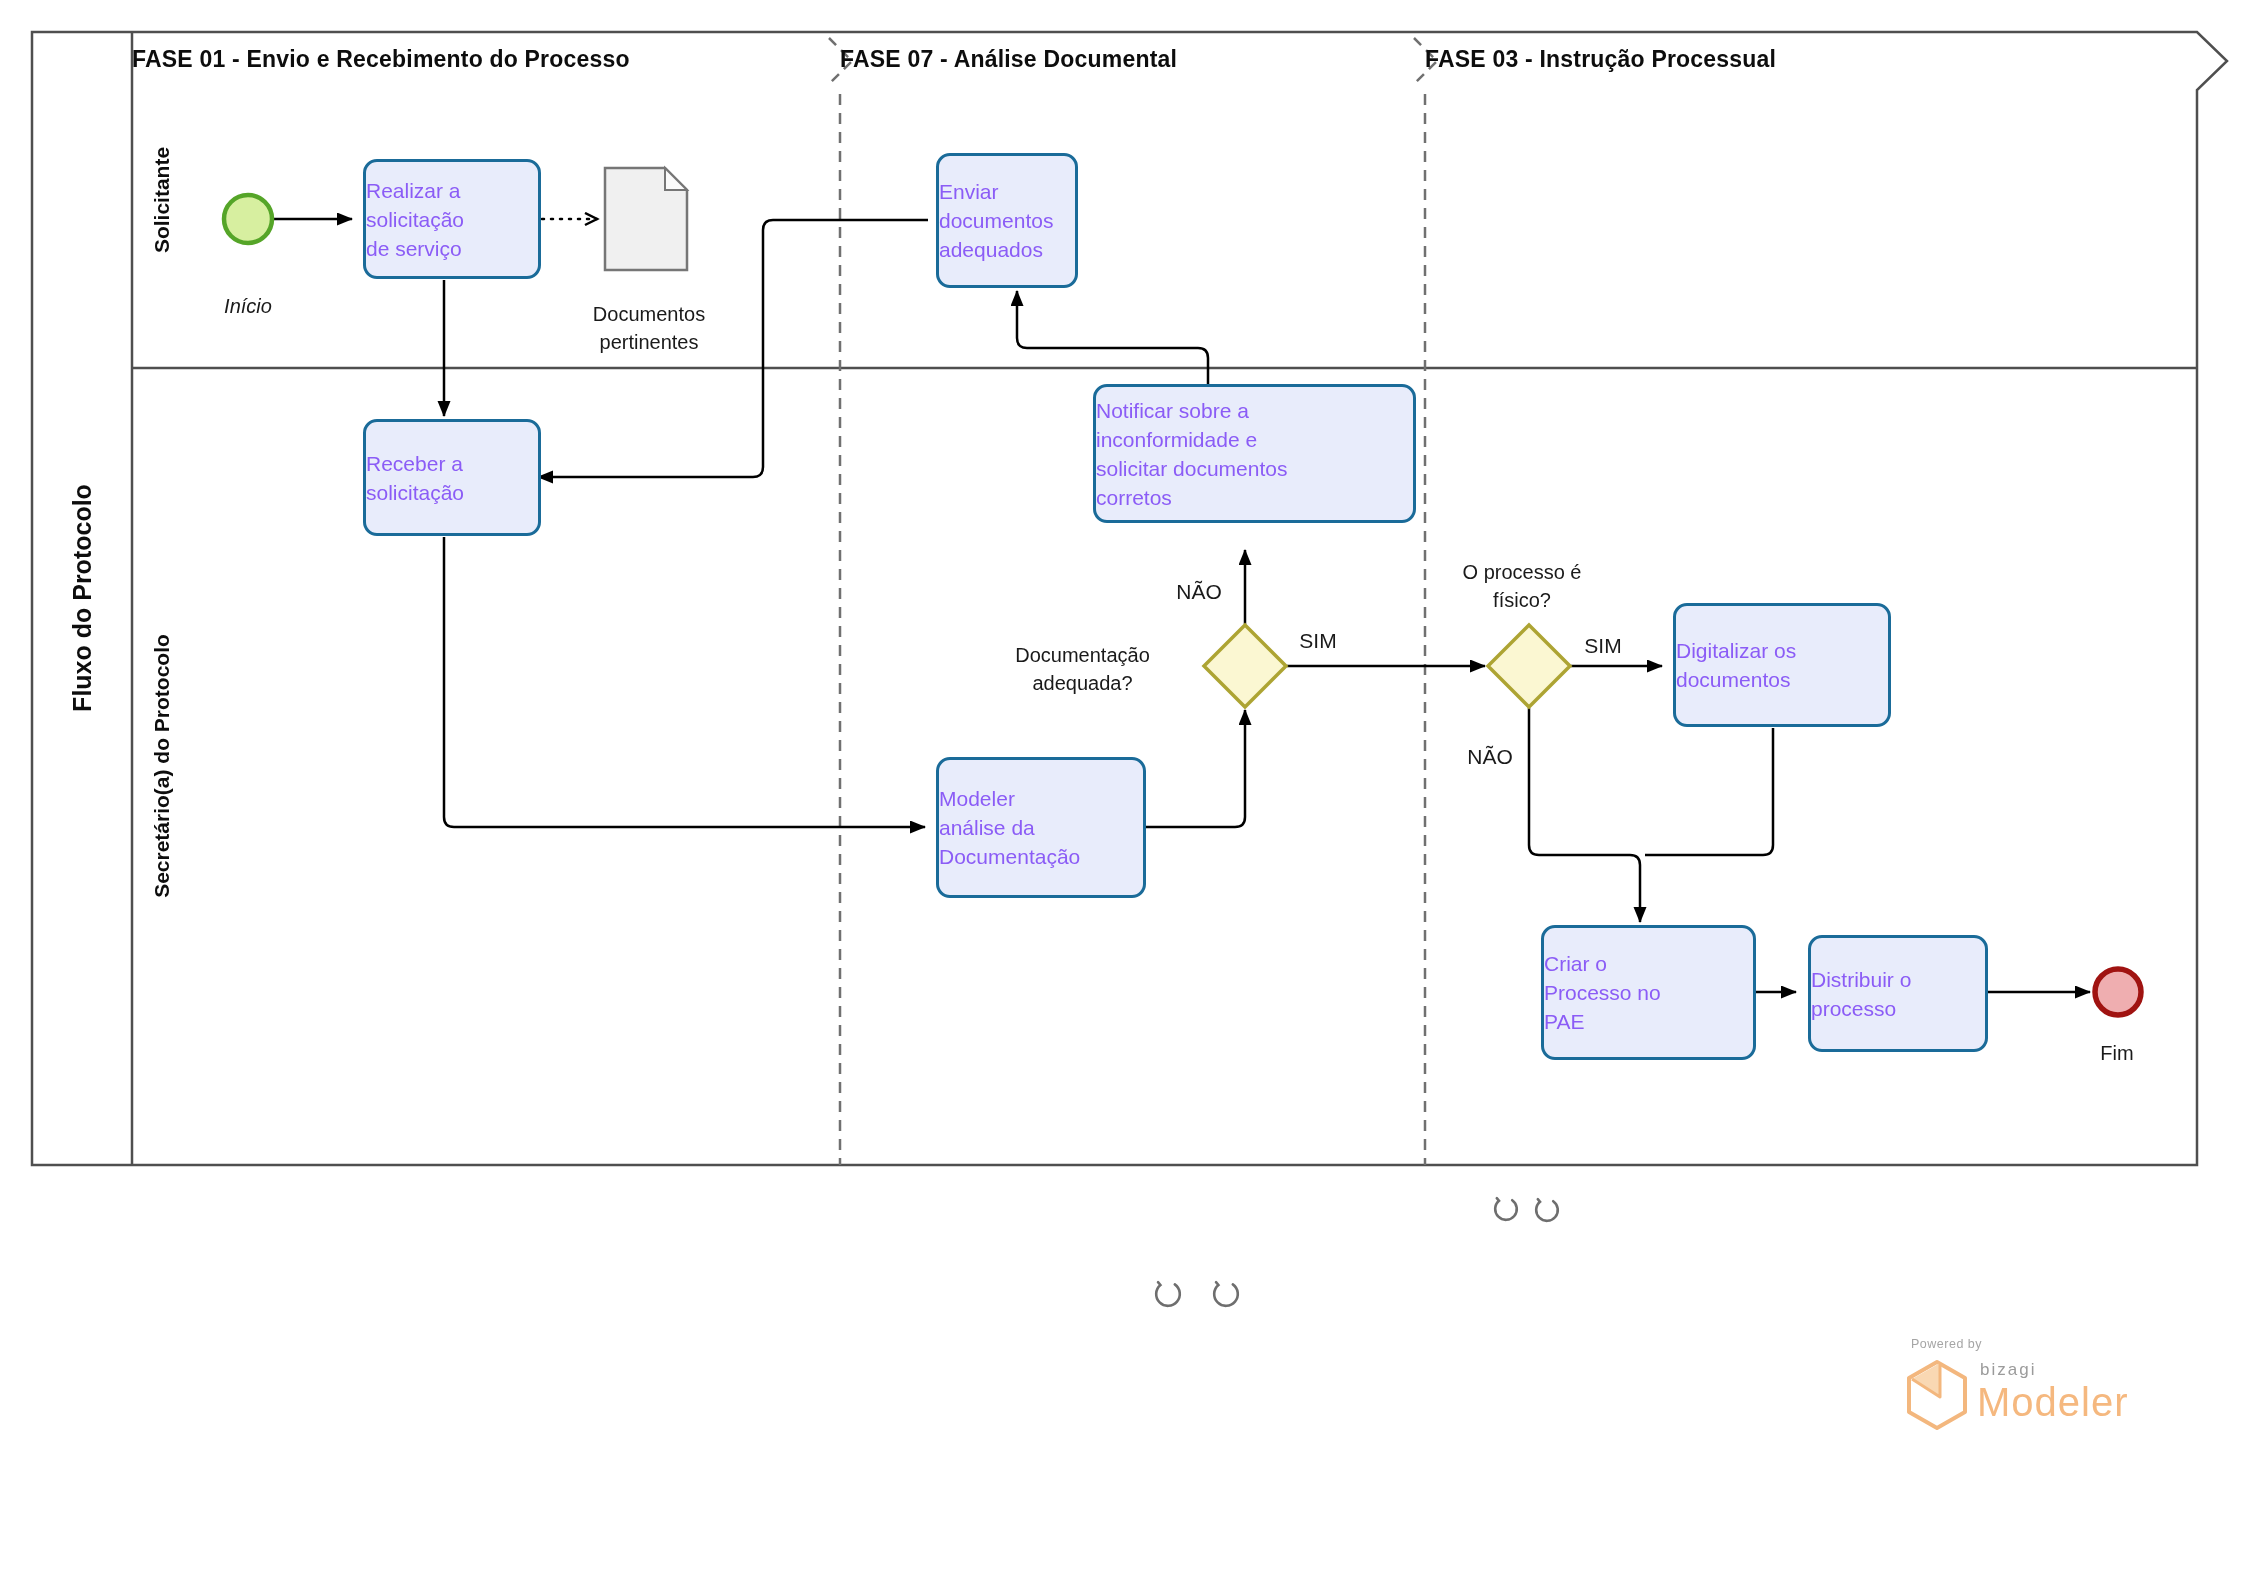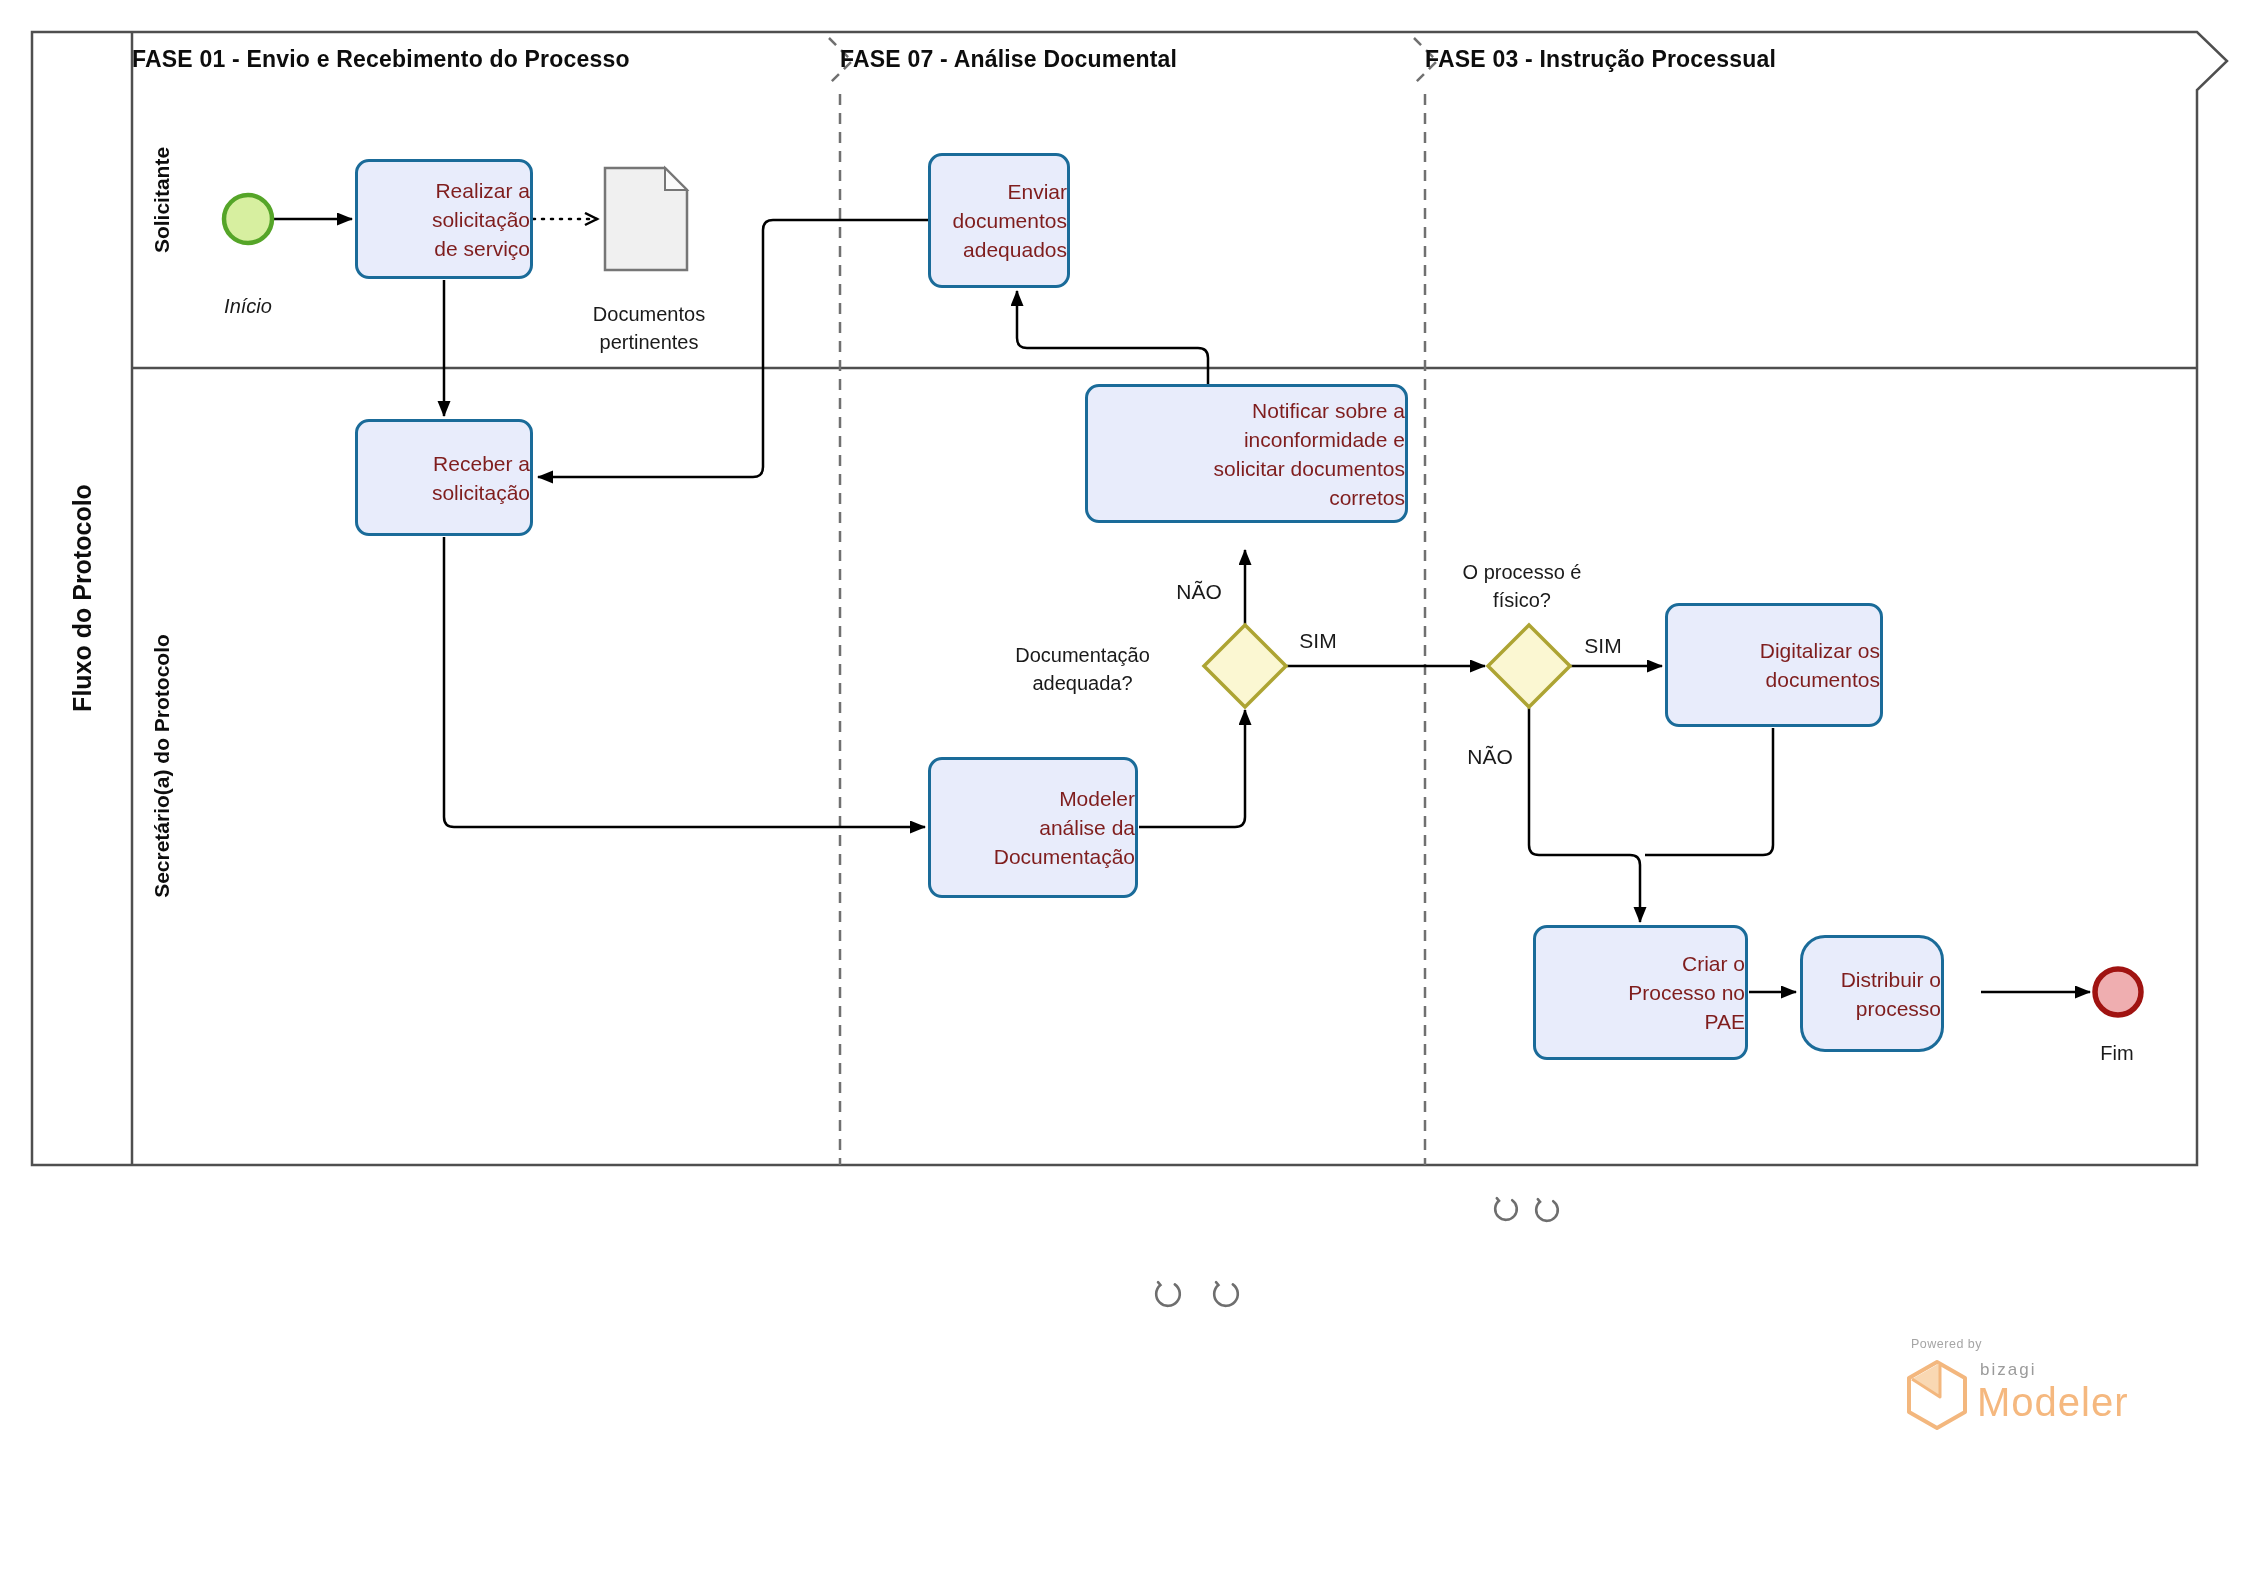--- a/index.html
+++ b/index.html
@@ -12,22 +12,22 @@
     position:absolute;top:46px;z-index:2;font-weight:bold;font-size:23px;
     text-align:left;color:#0d0d0d;letter-spacing:.2px;
   }
   .vlabel{
     position:absolute;z-index:2;font-weight:bold;text-align:center;white-space:nowrap;
     transform:rotate(-90deg);transform-origin:center center;color:#0d0d0d;
   }
   .task{
     position:absolute;z-index:2;box-sizing:border-box;
     background:#e8ecfb;border:3.5px solid #1a6b99;border-radius:14px;
-    display:flex;flex-direction:column;align-items:flex-end;justify-content:center;
-    font-size:21px;line-height:29px;text-align:center;color:#7f1d1d;
+    display:flex;flex-direction:column;align-items:flex-start;justify-content:center;
+    font-size:21px;line-height:29px;text-align:center;color:#8b5cf6;margin-left:8px;
   }
   .lbl{
     position:absolute;z-index:2;font-size:20px;line-height:28px;
     text-align:center;color:#1a1a1a;white-space:nowrap;
   }
   .lbl.small{font-size:21px;}
   .brand-powered{position:absolute;z-index:2;font-size:12.5px;color:#a5a5a5;letter-spacing:.5px;}
   .brand-bizagi{position:absolute;z-index:2;font-size:17px;color:#9b9b9b;letter-spacing:2px;}
   .brand-modeler{position:absolute;z-index:2;font-size:40px;color:#f5b87f;letter-spacing:1px;}
 </style>
@@ -134,21 +134,21 @@
   </div>
   <div class="task" style="left:1665px;top:603px;width:218px;height:124px;">
     <div>Digitalizar os</div>
     <div>documentos</div>
   </div>
   <div class="task" style="left:1533px;top:925px;width:215px;height:135px;">
     <div>Criar o</div>
     <div>Processo no</div>
     <div>PAE</div>
   </div>
-  <div class="task" style="left:1800px;top:935px;width:144px;height:117px;border-radius:25px;">
+  <div class="task" style="left:1800px;top:935px;width:180px;height:117px;">
     <div>Distribuir o</div>
     <div>processo</div>
   </div>
 
   <div class="lbl" style="left:178px;top:292px;width:140px;font-style:italic;">Início</div>
   <div class="lbl" style="left:534px;top:300px;width:230px;">
     <div>Documentos</div>
     <div>pertinentes</div>
   </div>
   <div class="lbl" style="left:970px;top:641px;width:225px;">

